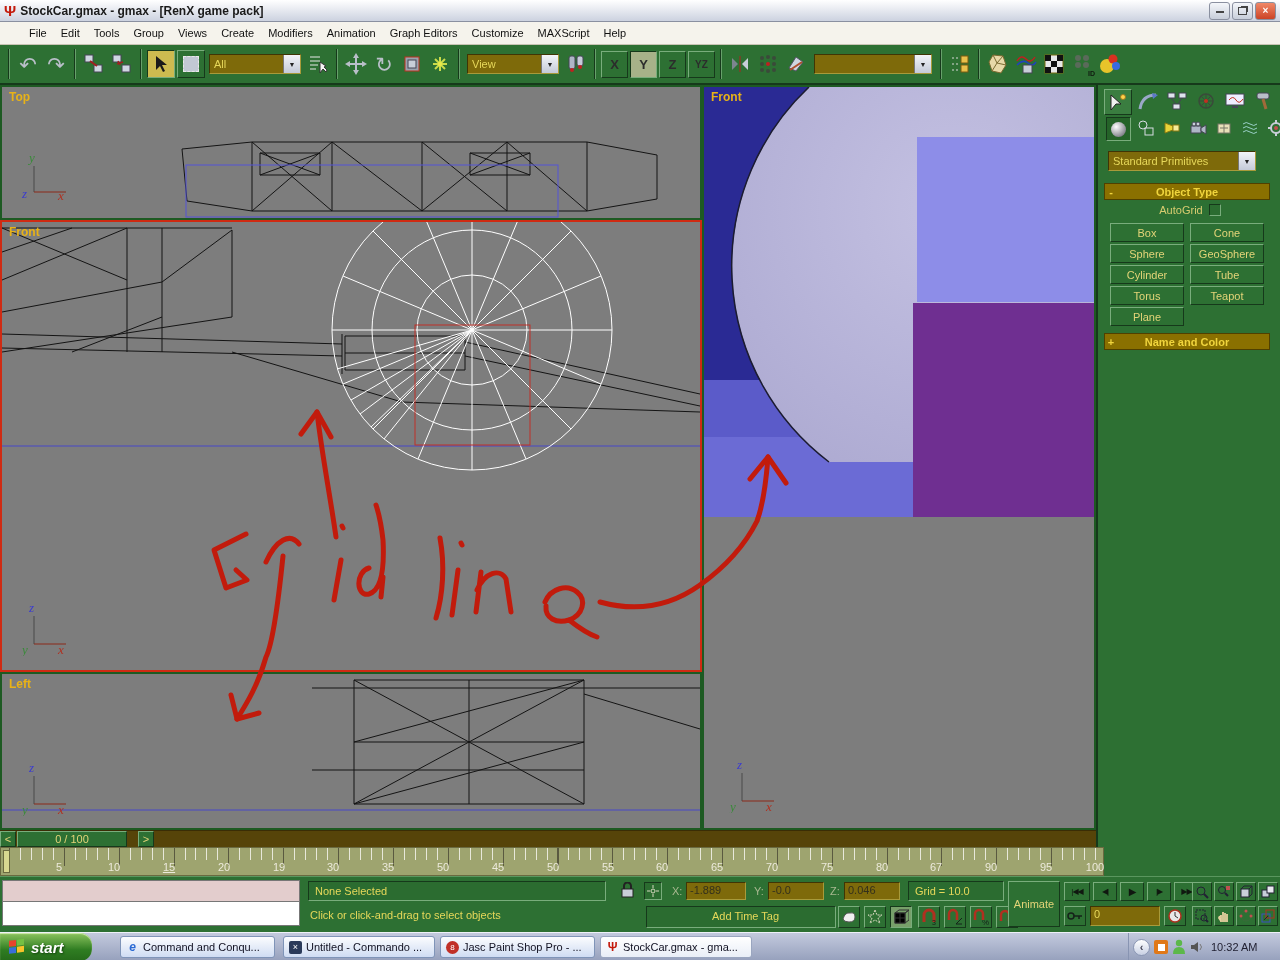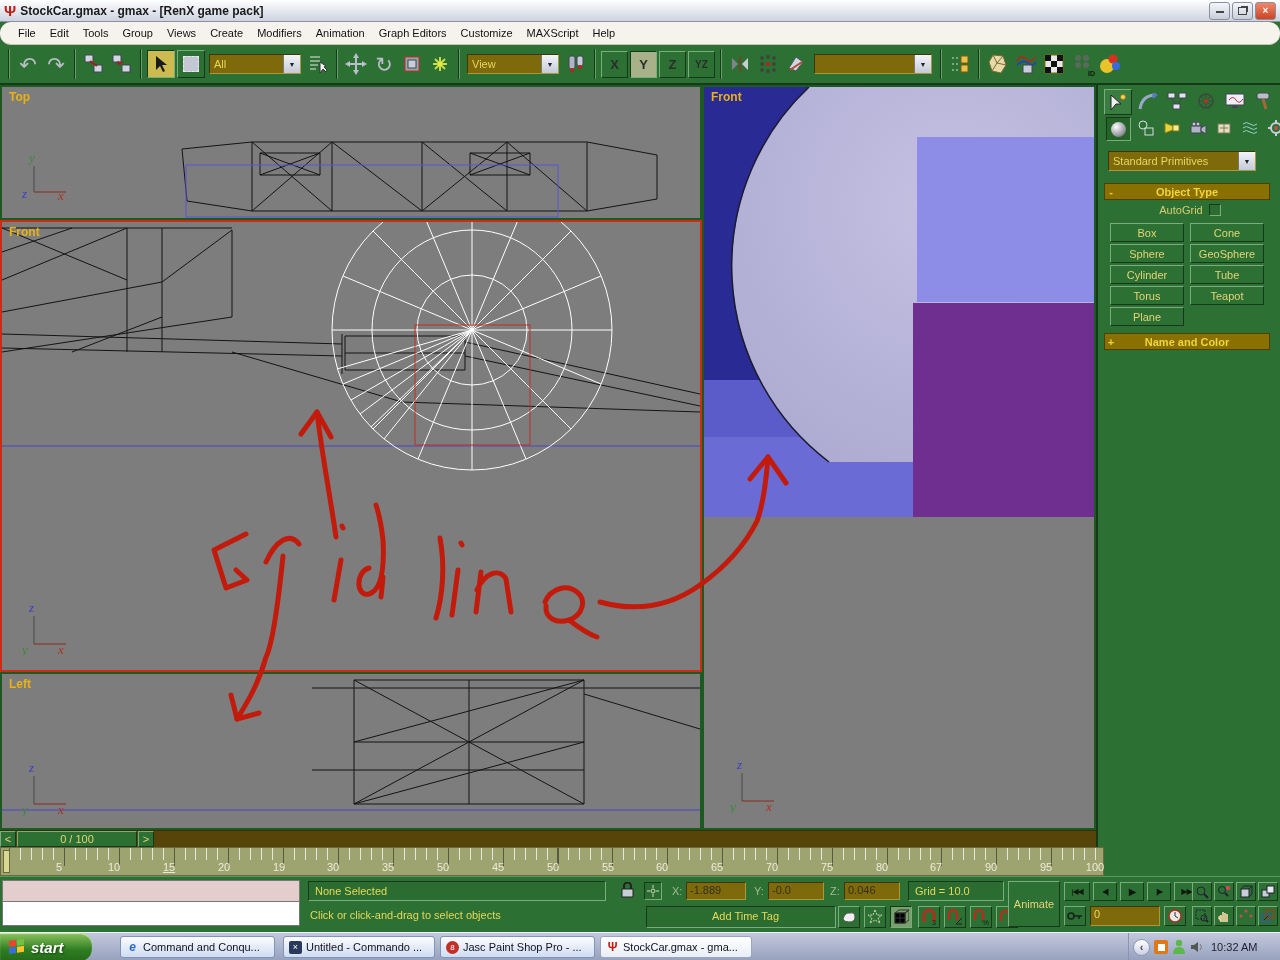--- a/index.html
+++ b/index.html
@@ -11,21 +11,21 @@
             border-bottom:1px solid #8a90a0;display:flex;align-items:center;padding:0 4px;box-sizing:border-box;}
   .titletext{font-size:12px;font-weight:bold;color:#1a1a1a;margin-left:4px;flex:1;}
   .gmaxglyph{color:#c41a0c;font-weight:bold;font-size:15px;line-height:15px;}
   .winbtn{width:19px;height:16px;border:1px solid #8a90a0;border-radius:3px;margin-left:2px;
           background:linear-gradient(#f4f6fa,#c8ceda);display:flex;align-items:center;justify-content:center;
           font-size:10px;color:#333;}
   .winbtn.close{background:linear-gradient(#f08868,#cc4426);color:#fff;font-weight:bold;}
   .minbar{display:block;width:8px;height:3px;border-bottom:2px solid #444;}
   .restsq{display:block;width:7px;height:6px;border:1px solid #444;box-shadow:2px -2px 0 -1px #444;}
   .menubar{left:0;top:22px;width:1280px;height:23px;background:#f5f3ec;display:flex;align-items:center;
-           padding-left:11px;box-sizing:border-box;border-bottom:1px solid #c8c4b4;border-radius:11px;}
+           padding-left:22px;box-sizing:border-box;border-bottom:1px solid #c8c4b4;}
   .menuitem{font-size:11px;color:#111;padding:3px 7px;}
   
   .toolbar{left:0;top:45px;width:1280px;height:40px;background:#2d7033;display:flex;align-items:center;
            padding-left:4px;box-sizing:border-box;border-bottom:2px solid #16391b;}
   .tsep{width:0;height:30px;border-left:1px solid #16391b;border-right:1px solid #67a06b;margin:0 4px;}
   .tico{width:26px;height:26px;display:flex;align-items:center;justify-content:center;margin:0 1px;}
   .tbtn{background:#2d7033;border:1px solid;border-color:#79ad7c #16391b #16391b #79ad7c;}
   .tbtn.on{background:#cdbb50;border-color:#16391b #79ad7c #79ad7c #16391b;}
   .garrow{color:#b9bfc9;font-size:21px;line-height:21px;}
   .odd{background:#7e6a0a;border:1px solid;border-color:#3f3505 #a89a3a #a89a3a #3f3505;
@@ -532,21 +532,21 @@
     <div class="gbtn" style="position:absolute;left:92px;top:201px;width:74px;height:19px;">Teapot</div>
     <div class="gbtn" style="position:absolute;left:12px;top:222px;width:74px;height:19px;">Plane</div>
     <div class="roll" style="position:absolute;left:6px;top:248px;width:166px;">
       <span class="rollsign">+</span>
       <span class="rolltitle">Name and Color</span>
     </div>
   </div>
 
   <div class="abs sliderrow">
     <div class="gbtn" style="position:absolute;left:0;top:0;width:16px;height:16px;">&lt;</div>
-    <div class="gbtn" style="position:absolute;left:17px;top:0;width:120px;height:16px;">0 / 100</div>
+    <div class="gbtn" style="position:absolute;left:17px;top:0;width:110px;height:16px;">0 / 100</div>
     <div class="gbtn" style="position:absolute;left:138px;top:0;width:16px;height:16px;">&gt;</div>
   </div>
 
   <div class="abs ruler">
     <div style="position:absolute;left:8px;right:2px;top:0;height:12px;background:repeating-linear-gradient(90deg,#e8e8da 0,#e8e8da 1px,transparent 1px,transparent 10.97px);"></div>
     <div style="position:absolute;left:8px;right:2px;top:0;height:18px;background:repeating-linear-gradient(90deg,#5a5a40 0,#5a5a40 1px,transparent 1px,transparent 54.85px);"></div>
     <div style="position:absolute;left:2px;top:2px;width:7px;height:23px;background:#d8d890;border:1px solid #6a6a40;box-sizing:border-box;"></div>
     <span class="rlabel" style="left:58px;">5</span>
     <span class="rlabel" style="left:113px;">10</span>
     <span class="rlabel" style="left:168px;text-decoration:underline;">15</span>

